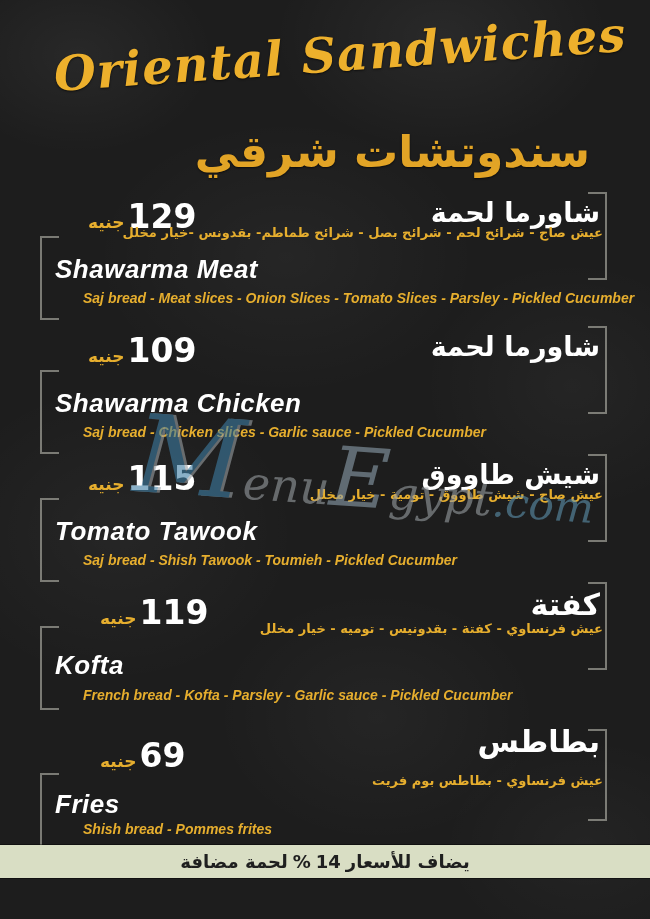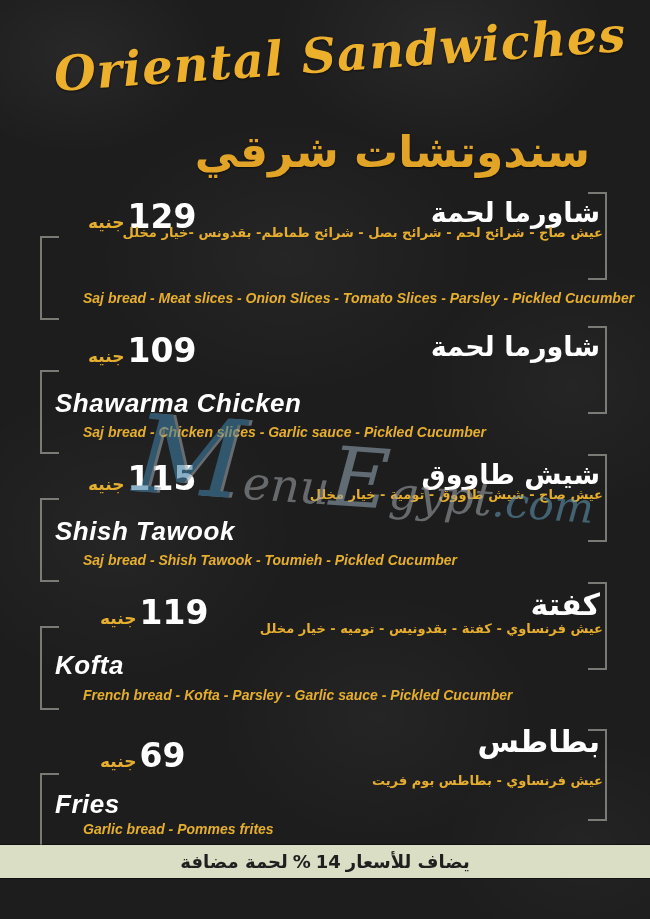--- a/index.html
+++ b/index.html
@@ -129,20 +129,21 @@
 
     <div class="item i1">
       <span class="br"></span>
       <span class="bl"></span>
       <div class="ar-name">شاورما لحمة</div>
       <div class="price">
         <span class="num">129</span>
         <span class="cur">جنيه</span>
       </div>
       <div class="ar-desc">عيش صاج - شرائح لحم - شرائح بصل - شرائح طماطم- بقدونس -خيار مخلل</div>
+      <div class="en-name">Shawarma Meat</div>
       <div class="en-desc">Saj bread - Meat slices - Onion Slices - Tomato Slices - Parsley - Pickled Cucumber</div>
     </div>
 
     <div class="item i2">
       <span class="br"></span>
       <span class="bl"></span>
       <div class="ar-name">شاورما لحمة</div>
       <div class="price">
         <span class="num">109</span>
         <span class="cur">جنيه</span>
@@ -153,21 +154,21 @@
 
     <div class="item i3">
       <span class="br"></span>
       <span class="bl"></span>
       <div class="ar-name">شيش طاووق</div>
       <div class="price">
         <span class="num">115</span>
         <span class="cur">جنيه</span>
       </div>
       <div class="ar-desc">عيش صاج - شيش طاووق - تومية - خيار مخلل</div>
-      <div class="en-name">Shish Tawook</div>
+      <div class="en-name">Tomato Tawook</div>
       <div class="en-desc">Saj bread - Shish Tawook - Toumieh - Pickled Cucumber</div>
     </div>
 
     <div class="item i4">
       <span class="br"></span>
       <span class="bl"></span>
       <div class="ar-name">كفتة</div>
       <div class="price">
         <span class="num">119</span>
         <span class="cur">جنيه</span>
@@ -180,21 +181,21 @@
     <div class="item i5">
       <span class="br"></span>
       <span class="bl"></span>
       <div class="ar-name">بطاطس</div>
       <div class="price">
         <span class="num">69</span>
         <span class="cur">جنيه</span>
       </div>
       <div class="ar-desc">عيش فرنساوي - بطاطس بوم فريت</div>
       <div class="en-name">Fries</div>
-      <div class="en-desc">Garlic bread - Pommes frites</div>
+      <div class="en-desc">Shish bread - Pommes frites</div>
     </div>
 
   </div>
 
   <div class="watermark">
     <span class="wm-m">M</span>
       <span class="wm-enu">enu</span>
       <span class="wm-e">E</span>
       <span class="wm-gypt">gypt</span>
       <span class="wm-com">.com</span>

